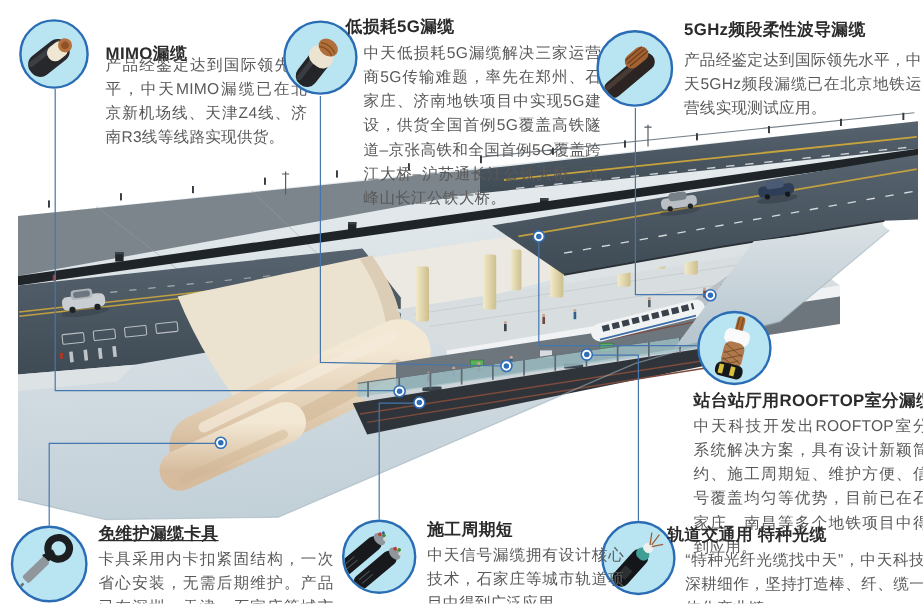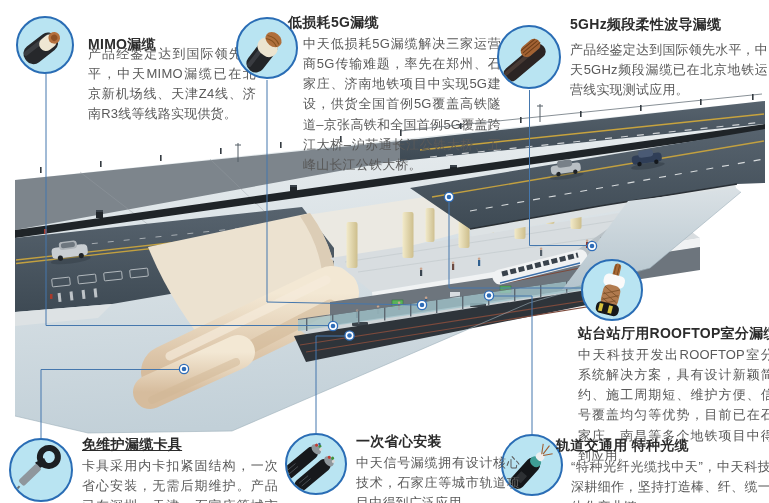--- a/index.html
+++ b/index.html
@@ -370,21 +370,21 @@
         <rect x="-4" y="12" width="44" height="13" rx="6" fill="#17191c"></rect>
         <path d="M2,16 h12 M2,20 h12" stroke="#5a5f64" stroke-width="0.9" opacity="0.8"></path>
         <ellipse cx="40" cy="18.5" rx="4" ry="6" fill="#8f979c"></ellipse>
         <circle cx="43" cy="15.5" r="1.6" fill="#c23b32"></circle>
           <circle cx="45" cy="18.5" r="1.6" fill="#3f8f3a"></circle>
         <circle cx="43.5" cy="21.5" r="1.6" fill="#d8d8d8"></circle>
       </g>
     </g>
   </svg>
 </div>
-<div class="co-title" style="left:356px;top:433px;">一次省心安装</div>
+<div class="co-title" style="left:356px;top:433px;">施工周期短</div>
 <div class="co-body" style="left:356px;top:453px;width:164px;">中天信号漏缆拥有设计核心技术，石家庄等城市轨道项目中得到广泛应用。</div>
 
 <div class="co-circle" style="left:9px;top:438px;width:64px;height:64px;">
   <svg viewBox="0 0 60 60">
     <g transform="rotate(8 30 30)">
       <circle cx="36" cy="16" r="9" fill="none" stroke="#1c1f22" stroke-width="6"></circle>
       <rect x="24" y="20" width="10" height="7" fill="#1c1f22" transform="rotate(-35 29 23)"></rect>
       <rect x="16" y="24" width="8" height="25" rx="2" fill="#8f979d" transform="rotate(38 20 36)"></rect>
       <path d="M11,49 l-4,6" stroke="#6a7076" stroke-width="2"></path>
     </g>

